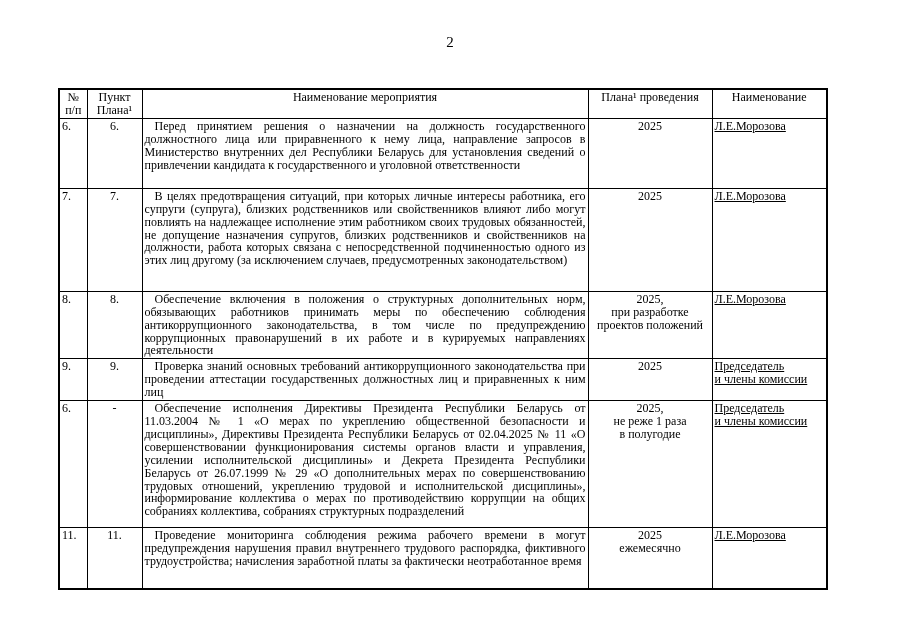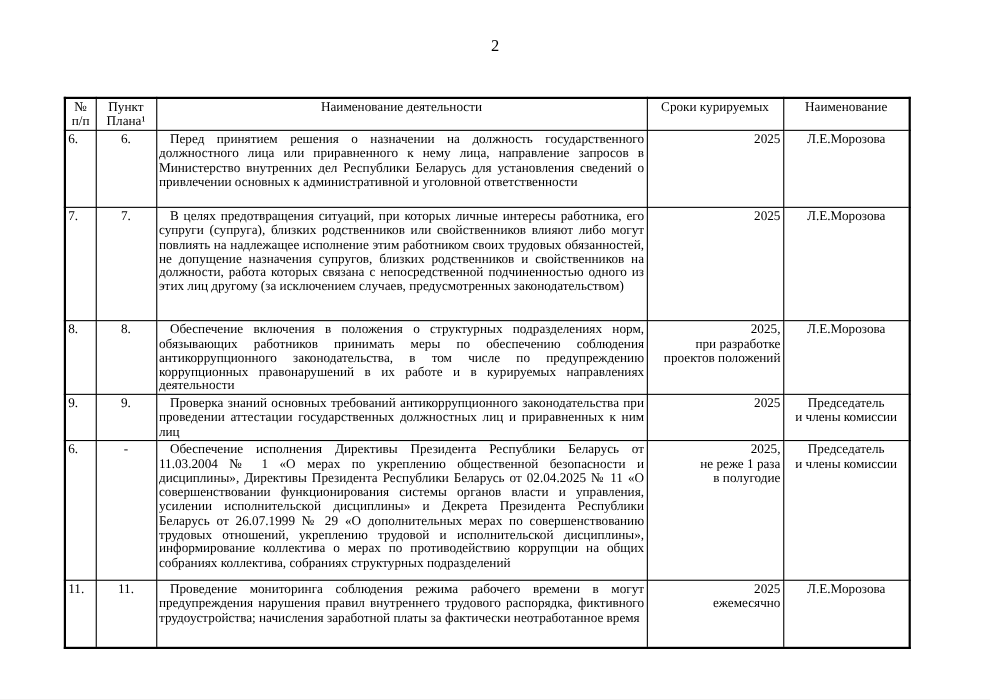--- a/index.html
+++ b/index.html
@@ -42,22 +42,22 @@
   }
   th.h{ text-align:center; white-space:pre-line; }
   td.num{ text-align:left; padding-left:2px; }
   td.plan{ text-align:center; }
   td.name{
     text-align:justify;
     text-indent:10px;
     padding-left:3px;
     padding-right:2px;
   }
-  td.timing{ text-align:right; white-space:pre-line;font-family:Liberation Serif, serif; }
-  td.resp{ text-align:center; white-space:pre-line; padding-left:3px; }
+  td.timing{ text-align:center; white-space:pre-line;font-family:Liberation Serif, serif; }
+  td.resp{ text-align:left; white-space:pre-line; padding-left:3px;text-decoration:underline; }
 </style>
 </head>
 <body>
 
 <div class="page">
   <div class="page-number">2</div>
 
   <table class="plan">
     <colgroup>
       <col class="c-num">
@@ -65,44 +65,44 @@
         <col class="c-name">
         <col class="c-timing">
         <col class="c-resp">
     </colgroup>
     <thead>
       <tr style="height:27px;">
         <th class="h">№
 п/п</th>
         <th class="h">Пункт
 Плана¹</th>
-        <th class="h">Наименование деятельности</th>
-        <th class="h">Сроки курируемых</th>
+        <th class="h">Наименование мероприятия</th>
+        <th class="h">Плана¹ проведения</th>
         <th class="h">Наименование</th>
       </tr>
     </thead>
     <tbody>
       <tr style="height:70px;">
         <td class="num">6.</td>
         <td class="plan">6.</td>
-        <td class="name">Перед принятием решения о назначении на должность государственного должностного лица или приравненного к нему лица, направление запросов в Министерство внутренних дел Республики Беларусь для установления сведений о привлечении основных к административной и уголовной ответственности</td>
+        <td class="name">Перед принятием решения о назначении на должность государственного должностного лица или приравненного к нему лица, направление запросов в Министерство внутренних дел Республики Беларусь для установления сведений о привлечении кандидата к государственного и уголовной ответственности</td>
         <td class="timing">2025</td>
         <td class="resp">Л.Е.Морозова</td>
       </tr>
       <tr style="height:103px;">
         <td class="num">7.</td>
         <td class="plan">7.</td>
         <td class="name">В целях предотвращения ситуаций, при которых личные интересы работника, его супруги (супруга), близких родственников или свойственников влияют либо могут повлиять на надлежащее исполнение этим работником своих трудовых обязанностей, не допущение назначения супругов, близких родственников и свойственников на должности, работа которых связана с непосредственной подчиненностью одного из этих лиц другому (за исключением случаев, предусмотренных законодательством)</td>
         <td class="timing">2025</td>
         <td class="resp">Л.Е.Морозова</td>
       </tr>
       <tr style="height:60px;">
         <td class="num">8.</td>
         <td class="plan">8.</td>
-        <td class="name">Обеспечение включения в положения о структурных подразделениях норм, обязывающих работников принимать меры по обеспечению соблюдения антикоррупционного законодательства, в том числе по предупреждению коррупционных правонарушений в их работе и в курируемых направлениях деятельности</td>
+        <td class="name">Обеспечение включения в положения о структурных дополнительных норм, обязывающих работников принимать меры по обеспечению соблюдения антикоррупционного законодательства, в том числе по предупреждению коррупционных правонарушений в их работе и в курируемых направлениях деятельности</td>
         <td class="timing">2025,
 при разработке
 проектов положений</td>
         <td class="resp">Л.Е.Морозова</td>
       </tr>
       <tr style="height:40px;">
         <td class="num">9.</td>
         <td class="plan">9.</td>
         <td class="name">Проверка знаний основных требований антикоррупционного законодательства при проведении аттестации государственных должностных лиц и приравненных к ним лиц</td>
         <td class="timing">2025</td>

